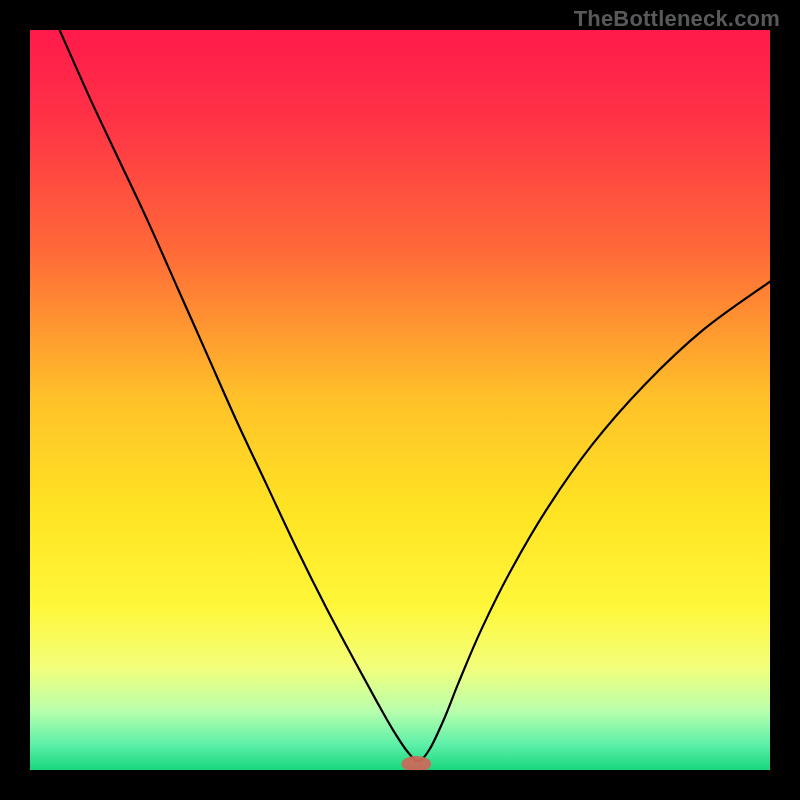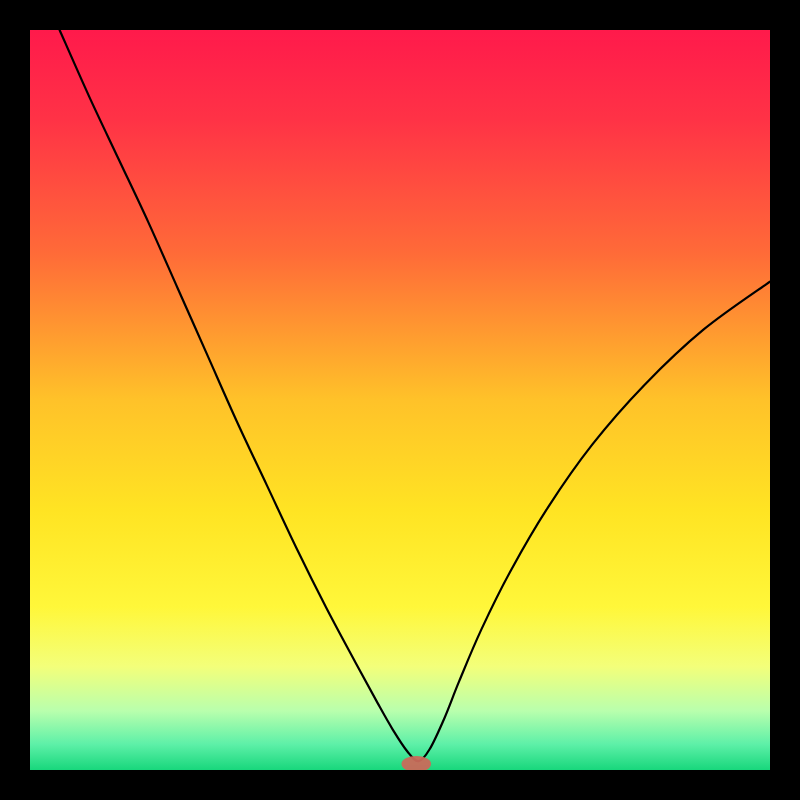--- a/index.html
+++ b/index.html
@@ -44,20 +44,21 @@
   .marker {
     fill: #c96a5a;
     opacity: 0.95;
   }
 </style>
 </head>
 <body>
 
 <div class="frame">
 
+  <div class="watermark">TheBottleneck.com</div>
 
   <div class="plot-area">
     <svg id="plot-svg" width="740" height="740" viewBox="0 0 740 740">
       <defs>
         <linearGradient id="bg-grad" x1="0" y1="0" x2="0" y2="1">
             <stop offset="0%" stop-color="#ff1a4b"></stop>
             <stop offset="12%" stop-color="#ff3246"></stop>
             <stop offset="30%" stop-color="#ff6a38"></stop>
             <stop offset="50%" stop-color="#ffc229"></stop>
             <stop offset="65%" stop-color="#ffe423"></stop>

